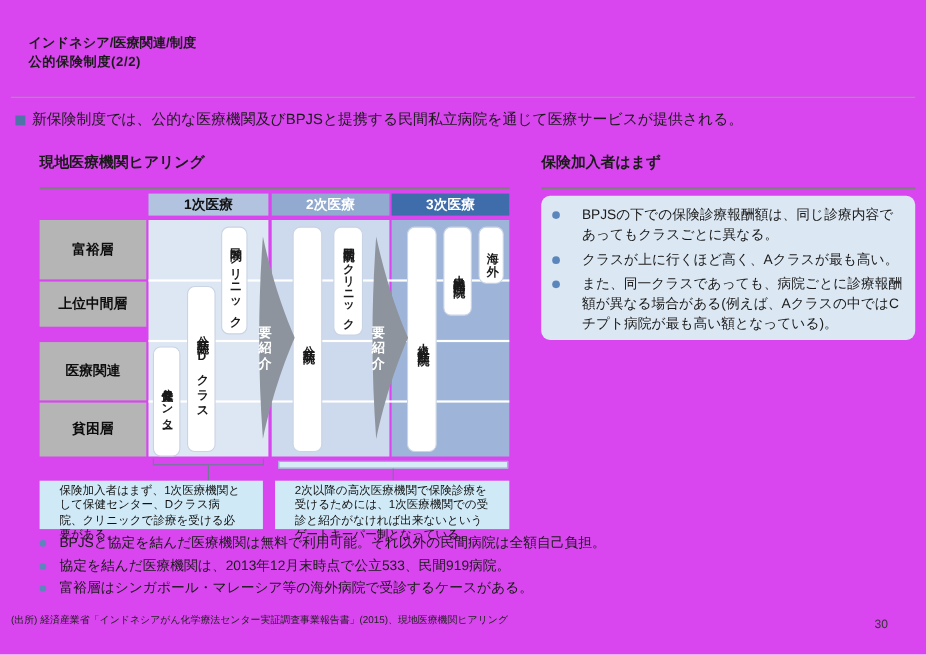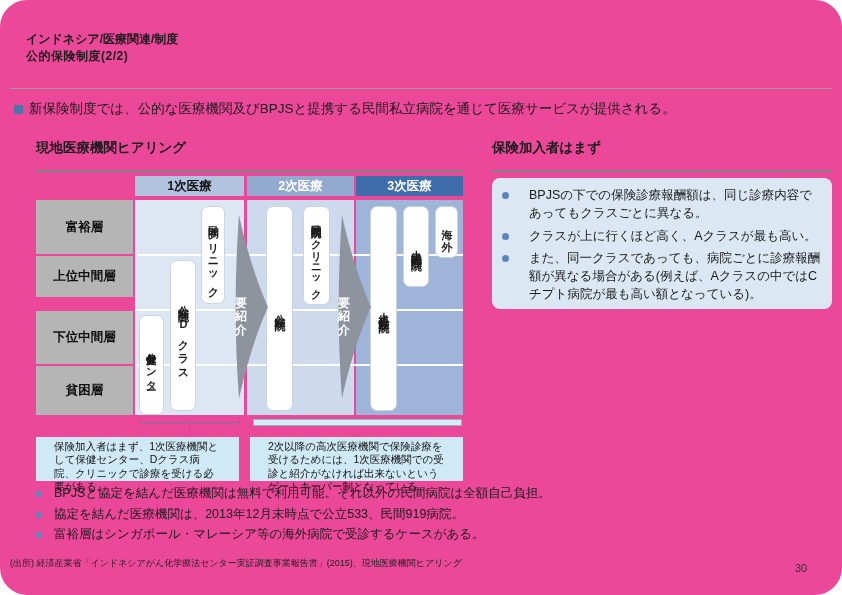--- a/index.html
+++ b/index.html
@@ -1,17 +1,17 @@
 <!DOCTYPE html>
 <html><head>
 <meta charset="utf-8">
 <style>
   html,body{margin:0;padding:0;background:#fff;}
-  .slide{position:relative;width:842px;height:595px;background:#ec4899;overflow:hidden;
-         font-family:"Liberation Sans","DejaVu Sans",sans-serif;color:#1a1a1a;border-radius:27px;}
+  .slide{position:relative;width:842px;height:595px;background:#d946ef;overflow:hidden;
+         font-family:"Liberation Sans","DejaVu Sans",sans-serif;color:#1a1a1a;}
 
   .breadcrumb{position:absolute;left:26px;top:31px;font-size:12px;font-weight:bold;}
   .title{position:absolute;left:26px;top:48px;font-size:12px;font-weight:bold;letter-spacing:.5px;}
   .title-rule{position:absolute;left:10px;top:88px;width:822px;height:1px;background:#9b9b9b;}
 
   .lead-square{position:absolute;left:14px;top:105px;width:9px;height:9px;background:#4f74a8;}
   .lead-text{position:absolute;left:29px;top:100px;width:790px;font-size:13.5px;}
 
   .sec-title{position:absolute;top:139px;font-size:13.5px;font-weight:bold;}
   .flow-title{left:36px;}
@@ -120,21 +120,21 @@
 
   <div class="tier-body b1"></div>
   <div class="tier-body b2"></div>
   <div class="tier-body b3"></div>
   <div class="rowsep rs1"></div>
   <div class="rowsep rs2"></div>
   <div class="rowsep rs3"></div>
 
   <div class="seg s1">富裕層</div>
   <div class="seg s2">上位中間層</div>
-  <div class="seg s3">下位中間層</div>
+  <div class="seg s3">医療関連</div>
   <div class="seg s4">貧困層</div>
 
   <div class="vbox f0 tight">
       <span>公立保健センター</span>
     </div>
   <div class="vbox f1">
       <span>公立病院 Dクラス</span>
     </div>
   <div class="vbox f2">
       <span>民間クリニック</span>

